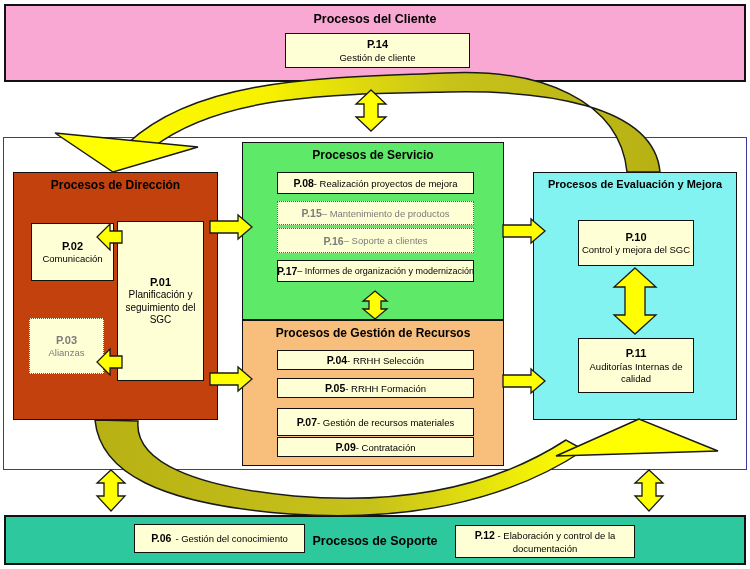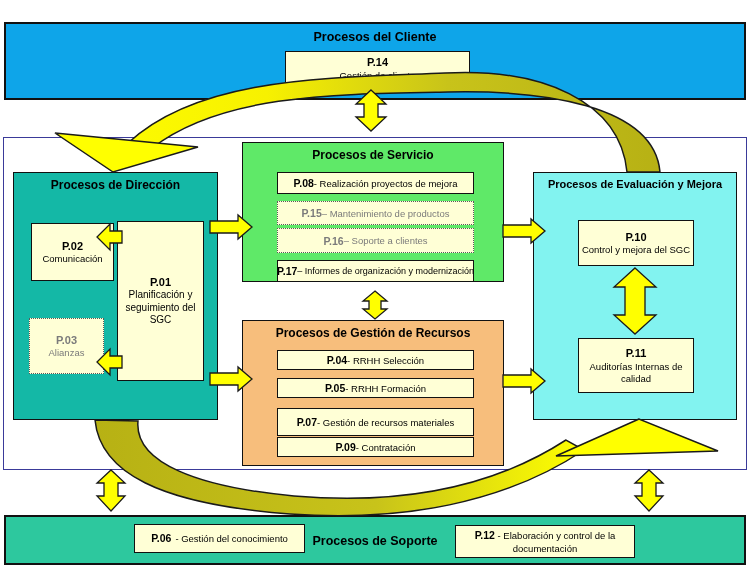--- a/index.html
+++ b/index.html
@@ -20,47 +20,47 @@
   .row .rcode{font-weight:bold;font-size:10.5px;}
   .row.dotted{border:1.5px dotted #5a5a5a;color:#7b7b7b;}
   .mid-frame{position:absolute;border:1.5px solid #3A3A99;box-sizing:border-box;background:transparent;}
   svg.overlay{position:absolute;left:0;top:0;pointer-events:none;}
 </style>
 </head>
 <body>
 
 <div class="canvas">
 
-  <div class="band" style="left:4px;top:22px;width:742px;height:78px;background:#0ea5e9;">
+  <div class="band" style="left:4px;top:4px;width:742px;height:78px;background:#f9a8d4;">
     <div class="band-title" style="top:6px;">Procesos del Cliente</div>
     <div class="crembox" style="left:279px;top:27px;width:185px;height:35px;">
       <span class="code">P.14</span>
       <span class="lbl">Gestión de cliente</span>
     </div>
   </div>
 
   <div class="mid-frame" style="left:3px;top:137px;width:744px;height:333px;"></div>
 
-  <div class="section" style="left:13px;top:172px;width:205px;height:248px;background:#14b8a6;">
+  <div class="section" style="left:13px;top:172px;width:205px;height:248px;background:#c2410c;">
     <div class="sec-title">Procesos de Dirección</div>
     <div class="crembox" style="left:17px;top:50px;width:83px;height:58px;">
       <span class="code">P.02</span>
       <span class="lbl">Comunicación</span>
     </div>
     <div class="crembox dotted" style="left:15px;top:145px;width:75px;height:56px;">
       <span class="code">P.03</span>
       <span class="lbl">Alianzas</span>
     </div>
     <div class="crembox" style="left:103px;top:48px;width:87px;height:160px;padding:0 4px;">
       <span class="code">P.01</span>
       <span class="lbl" style="font-size:10px;">Planificación y seguimiento del SGC</span>
     </div>
   </div>
 
-  <div class="section" style="left:242px;top:142px;width:262px;height:140px;background:#5FE968;">
+  <div class="section" style="left:242px;top:142px;width:262px;height:178px;background:#5FE968;">
     <div class="sec-title">Procesos de Servicio</div>
     <div class="row" style="top:29px;height:22px;">
       <span class="rcode">P.08</span>
       <span>- Realización proyectos de mejora</span>
     </div>
     <div class="row dotted" style="top:58px;height:24px;">
       <span class="rcode">P.15</span>
       <span>– Mantenimiento de productos</span>
     </div>
     <div class="row dotted" style="top:85px;height:25px;">

